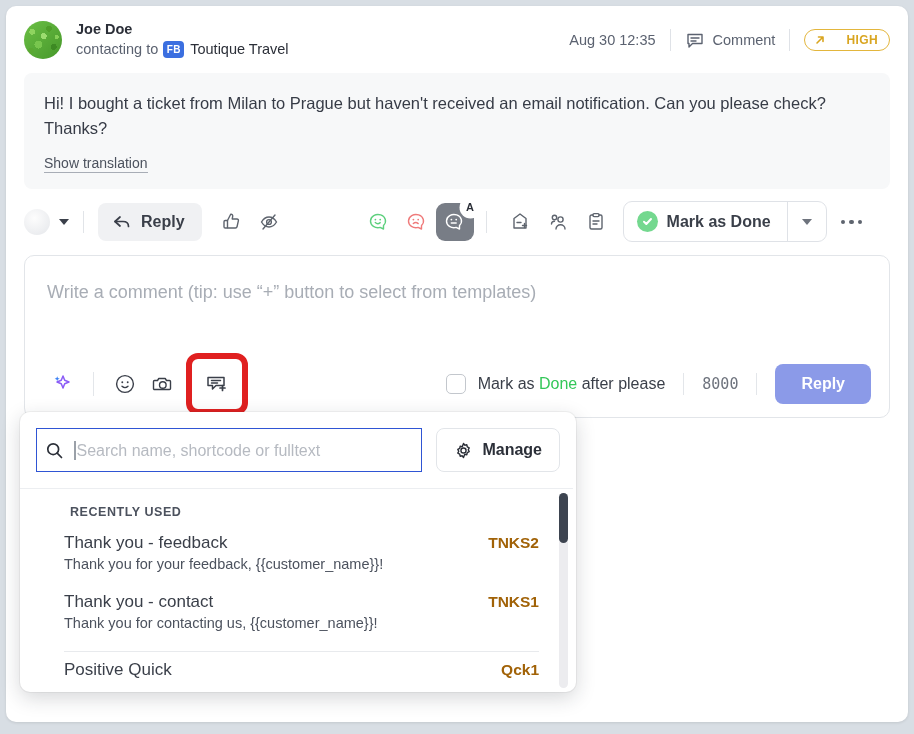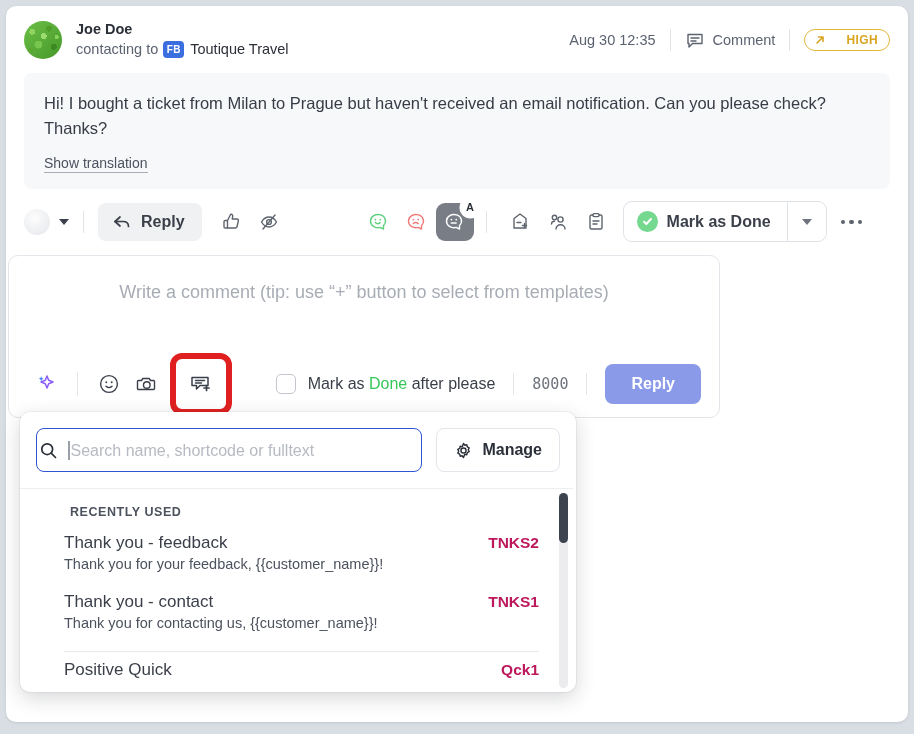--- a/index.html
+++ b/index.html
@@ -129,25 +129,24 @@
   .done-arrow {
     border-left: 1px solid #dfe2e7; padding: 0 14px; height: 39px;
     display: flex; align-items: center; cursor: pointer;
   }
   .caret-sm { width: 0; height: 0; border-left: 5px solid transparent; border-right: 5px solid transparent; border-top: 6px solid #6e737d; }
   .dots { display: flex; gap: 4px; margin-left: 14px; cursor: pointer; }
   .dots i { width: 4.5px; height: 4.5px; border-radius: 50%; background: #5e646e; display: block; }
 
   
   .composer {
-    position: absolute; left: 2px; top: 249px;
-    width: 712px; height: 163px;
+    position: absolute; left: 18px; top: 249px;
+    width: 866px; height: 163px;
     border: 1px solid #e2e5e9; border-radius: 10px;
     background: #fff;
-    text-align: center;
   }
   .composer-ph {
     padding: 26px 22px 0 22px;
     font-size: 18px; color: #a8adb5;
   }
   .comp-bar {
     position: absolute; left: 0; right: 0; bottom: 0;
     height: 66px; display: flex; align-items: center; padding: 0 18px;
   }
   .comp-sep { width: 1px; height: 24px; background: #e3e6ea; margin: 0 12px; }
@@ -177,22 +176,22 @@
     position: absolute; left: 20px; top: 412px;
     width: 556px;
     background: #fff;
     border-radius: 10px;
     box-shadow: 0 6px 20px rgba(30,35,45,.18), 0 0 0 1px rgba(30,35,45,.05);
     overflow: hidden;
   }
   .dd-head { display: flex; align-items: center; gap: 14px; padding: 16px 16px 16px 16px; }
   .search {
     flex: 1; display: flex; align-items: center; gap: 10px;
-    height: 44px; border: 1.6px solid #2f55d4; border-radius: 8px;
-    padding: 0 2px;
+    height: 44px; border: 1.6px solid #2f55d4; border-radius: 0;
+    padding: 0 8px;
   }
   .search-ph { font-size: 16px; color: #b6bac1; position: relative; }
   .caret-bar {
     display: inline-block; width: 1.5px; height: 19px; background: #9aa0a8;
     vertical-align: -4px; margin-right: 1px;
   }
   .btn-manage {
     display: flex; align-items: center; gap: 9px;
     border: 1px solid #e2e5e9; border-radius: 8px;
     height: 44px; padding: 0 17px;
@@ -205,21 +204,21 @@
   }
   .dd-sec {
     font-size: 12.5px; font-weight: bold; color: #4c525e;
     letter-spacing: .55px; padding: 16px 0 6px 50px;
   }
   .tpl {
     padding: 8px 34px 12px 44px; cursor: pointer;
   }
   .tpl-top { display: flex; align-items: baseline; }
   .tpl-name { font-size: 17px; color: #3a3f49; }
-  .tpl-code { margin-left: auto; font-size: 15.5px; font-weight: bold; color: #be185d; }
+  .tpl-code { margin-left: auto; font-size: 15.5px; font-weight: bold; color: #a16207; }
   .tpl-sub { font-size: 14.5px; color: #4c525e; margin-top: 3px; }
   .tpl-div { height: 1px; background: #e8eaed; margin: 8px 34px 0 44px; }
   .sbar-track {
     position: absolute; right: 5px; top: 4px; width: 9px; bottom: 4px;
     background: #ececef; border-radius: 5px;
   }
   .sbar-thumb {
     position: absolute; right: 5px; top: 4px; width: 9px; height: 50px;
     background: #3d4450; border-radius: 5px; cursor: pointer;
   }

